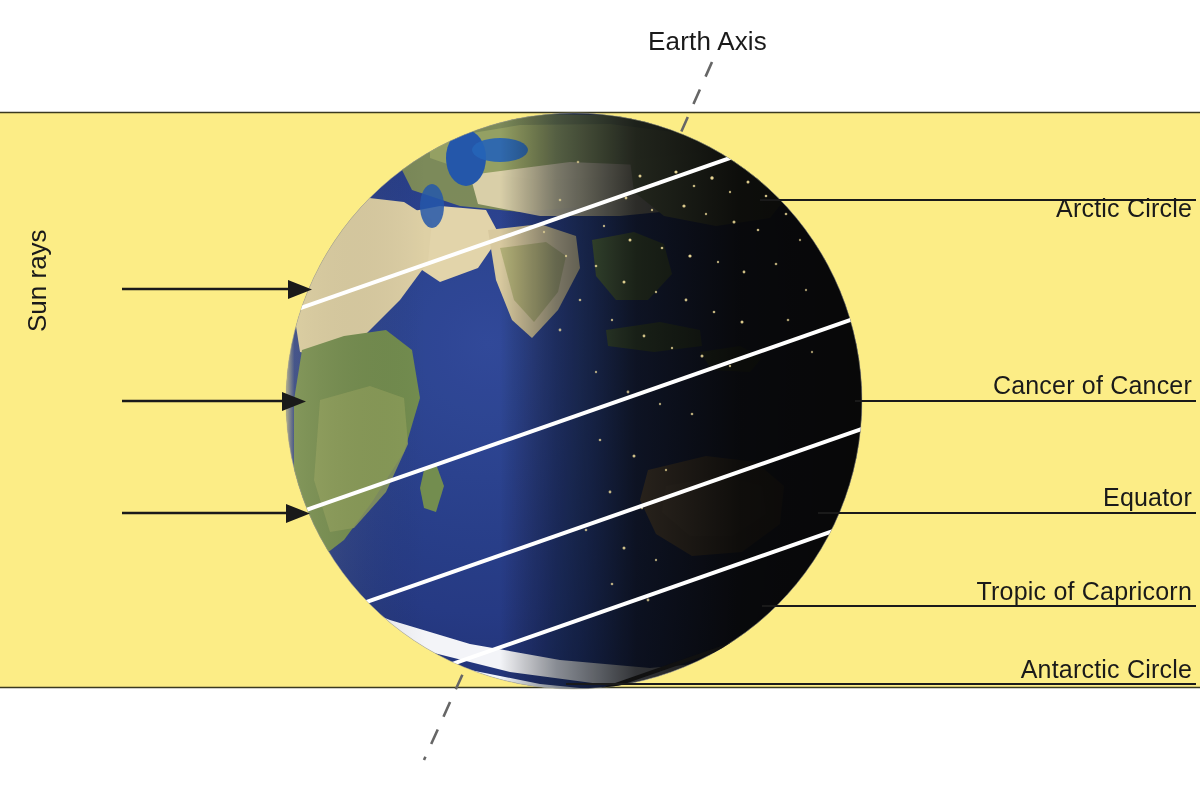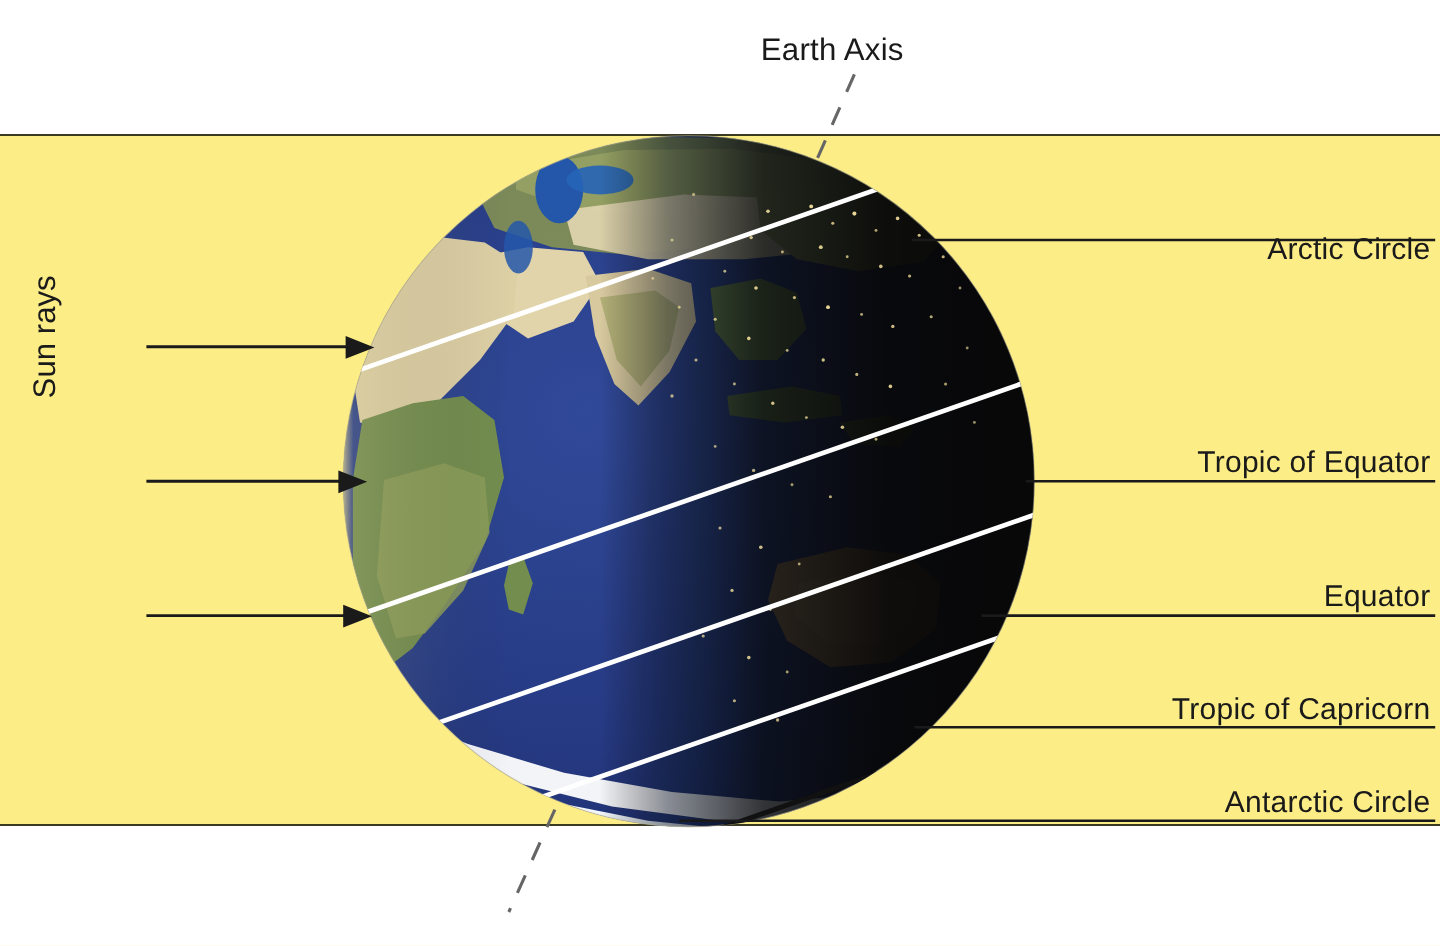--- a/index.html
+++ b/index.html
@@ -38,21 +38,21 @@
     left: 22px;
     top: 332px;
     width: 160px;
     font-size: 26px;
     color: #1a1a1a;
     transform: rotate(-90deg);
     transform-origin: 0 0;
     white-space: nowrap;
   }
   #earth-axis-label {
-    left: 634px;
+    left: 648px;
     top: 26px;
     font-size: 26px;
   }
   #arctic-circle-label   { right: 8px;  top: 170px; margin-top: 24px; }
   #tropic-cancer-label   { right: 8px;  top: 371px; }
   #equator-label         { right: 8px;  top: 483px; }
   #tropic-capricorn-label{ right: 8px;  top: 577px; }
   #antarctic-circle-label{ right: 8px;  top: 655px; }
 </style>
 </head>
@@ -264,21 +264,21 @@
       <line x1="566" y1="684" x2="1196" y2="684"></line>
     </g>
   </svg>
 
   <div id="sun-rays-label">Sun rays</div>
 
   <div class="lbl" id="earth-axis-label">Earth Axis</div>
 
   <div class="lbl lbl-right" id="arctic-circle-label">Arctic Circle</div>
 
-  <div class="lbl lbl-right" id="tropic-cancer-label">Tropic of Equator</div>
+  <div class="lbl lbl-right" id="tropic-cancer-label">Cancer of Cancer</div>
 
   <div class="lbl lbl-right" id="equator-label">Equator</div>
 
   <div class="lbl lbl-right" id="antarctic-circle-label">Antarctic Circle</div>
 
   <div class="lbl lbl-right" id="tropic-capricorn-label">Tropic of Capricorn</div>
 
 </div>
 
 </body></html>

